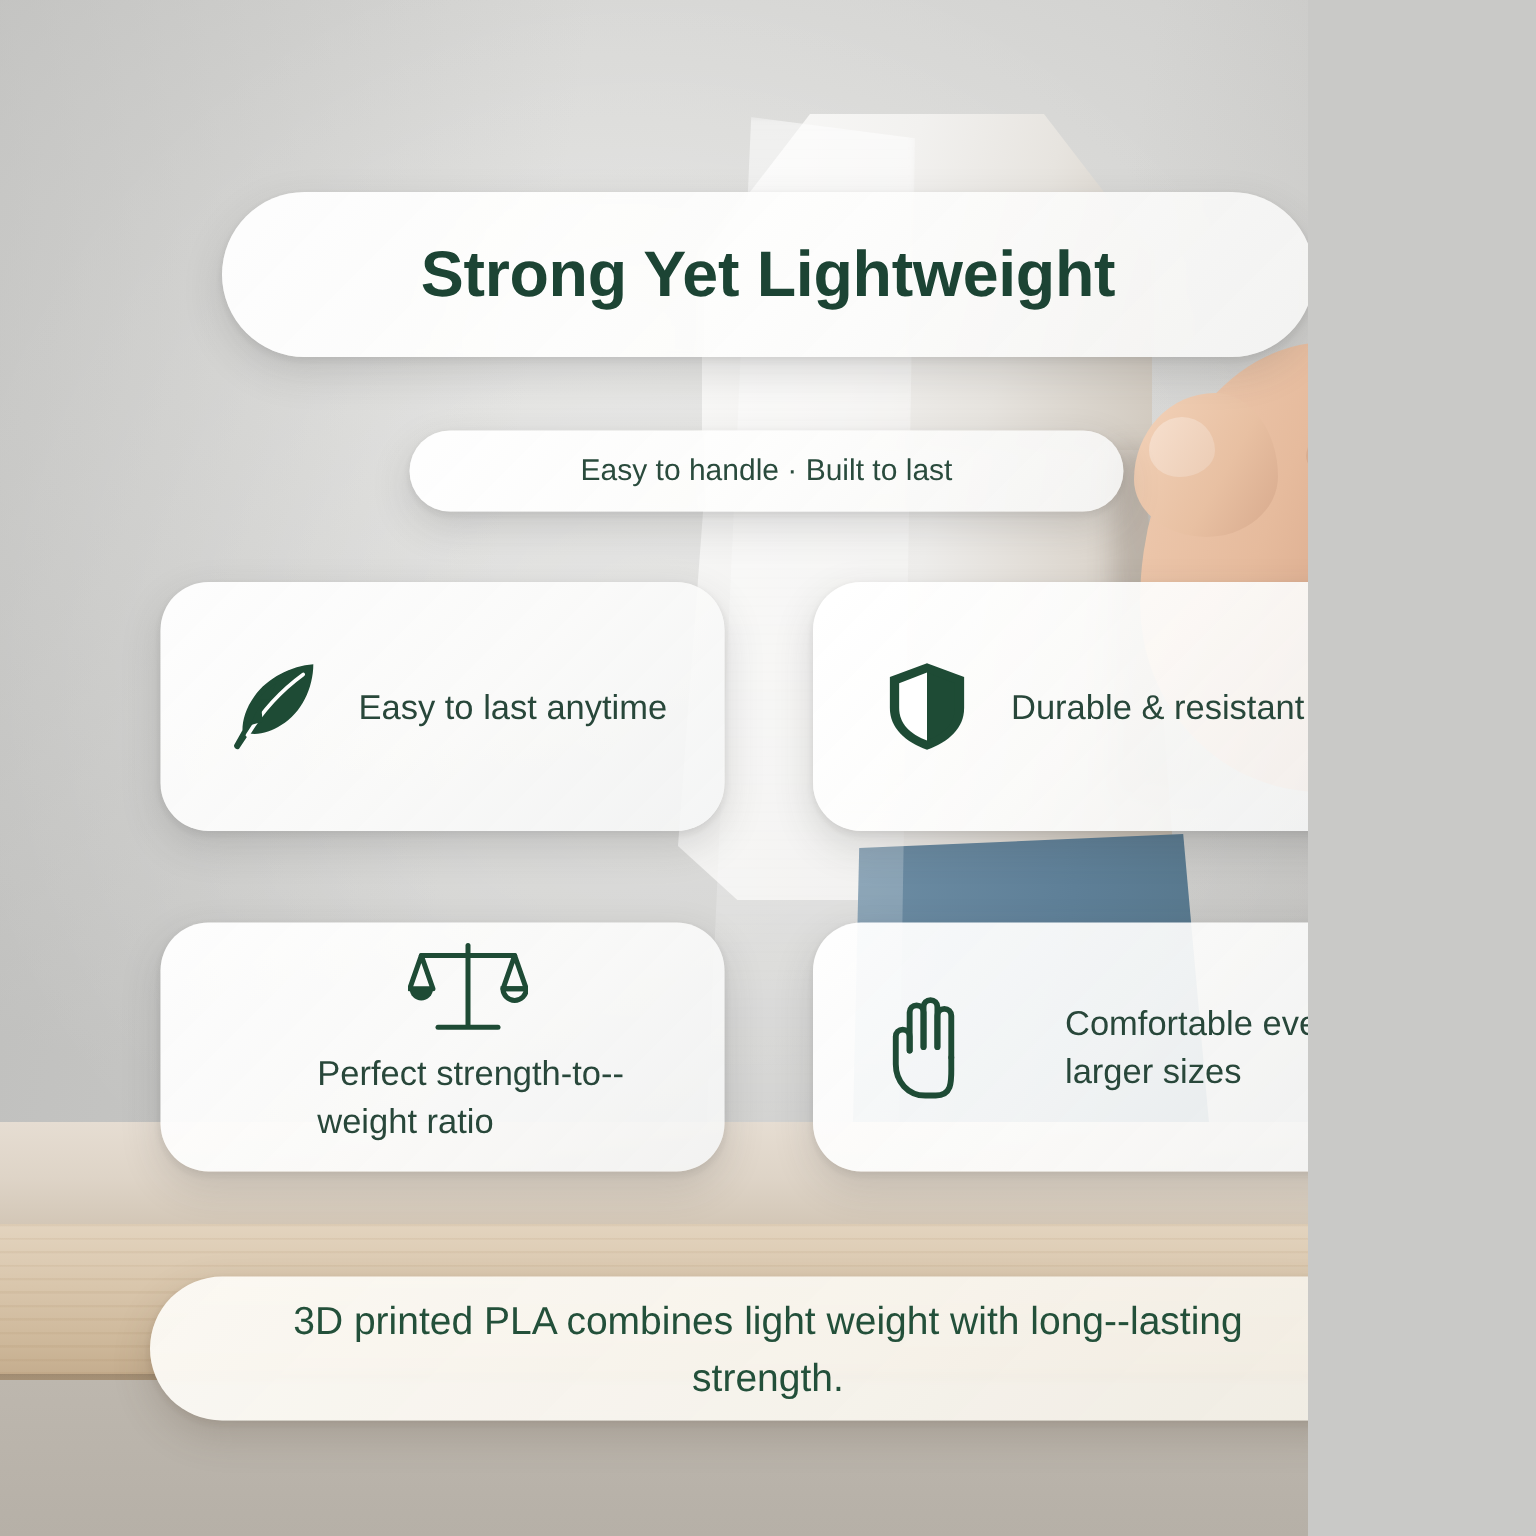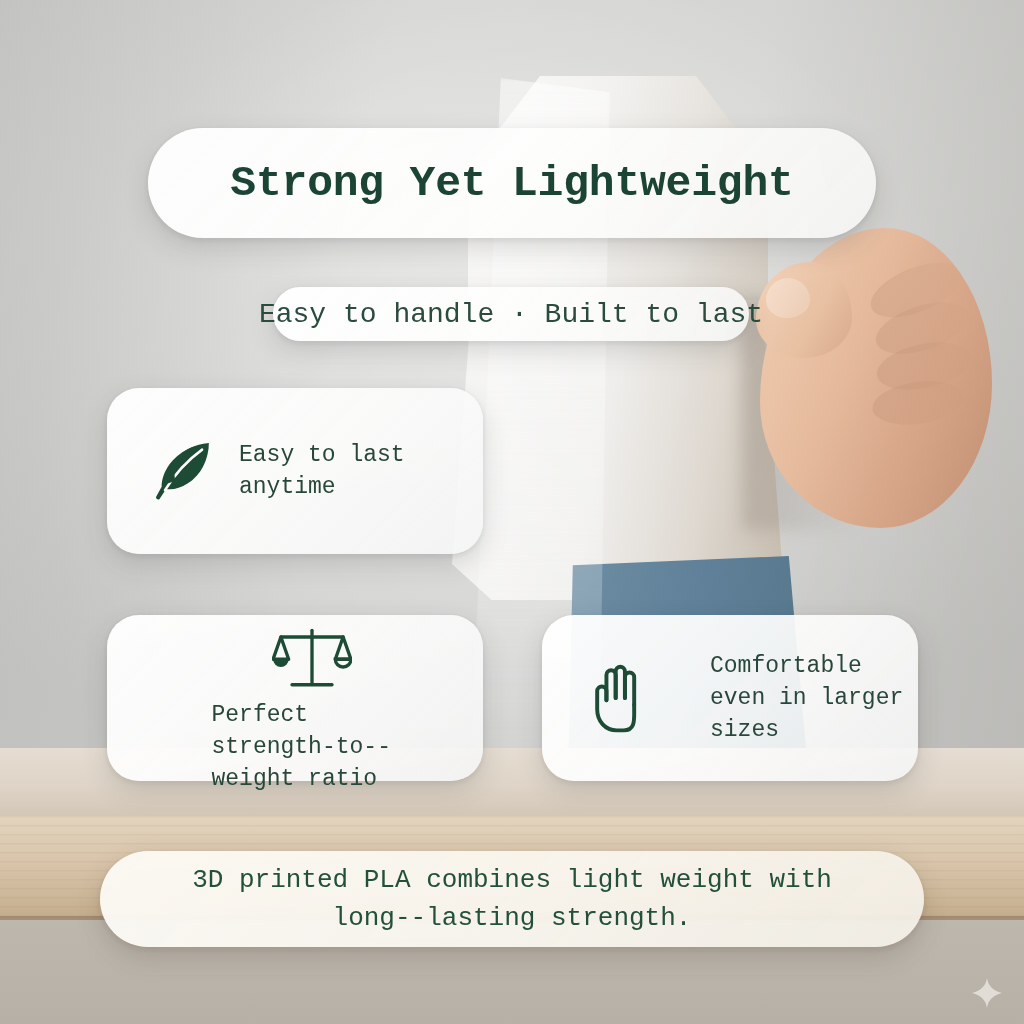--- a/index.html
+++ b/index.html
@@ -3,21 +3,21 @@
 <meta charset="utf-8">
 <title>Strong Yet Lightweight</title>
 <style>
   html,body{margin:0;padding:0;}
   body{
     width:1024px;height:1024px;overflow:hidden;
     font-family:"Liberation Sans", sans-serif;
     background:#c9c9c7;
   }
 
-  #stage{position:relative;width:1024px;height:1024px;overflow:hidden;font-family:Liberation Mono, monospace;}
+  #stage{position:relative;width:872px;height:1024px;overflow:hidden;}
 
   
   .bg{position:absolute;inset:0;
     background:
       radial-gradient(ellipse 900px 520px at 46% 22%, #e2e2e0 0%, #d6d6d4 48%, #c8c8c6 100%);
   }
   .bg-vignette{position:absolute;inset:0;
     background:radial-gradient(ellipse 780px 780px at 50% 42%, rgba(255,255,255,.30) 0%, rgba(255,255,255,0) 62%);
   }
   .wall-shade{position:absolute;left:0;top:0;width:1024px;height:830px;
@@ -88,21 +88,21 @@
     backdrop-filter:blur(2px);
   }
 
   #title-pill{left:148px;top:128px;width:728px;height:110px;border-radius:55px;}
   #title-text{
     color:#1c4434;font-size:43px;font-weight:700;letter-spacing:-.2px;
     white-space:nowrap;
   }
 
   #sub-pill{left:273px;top:287px;width:476px;height:54px;border-radius:27px;}
-  #sub-text{color:#2a4b3d;font-size:28px;font-weight:400;white-space:nowrap;}
+  #sub-text{color:#2a4b3d;font-size:20px;font-weight:400;white-space:nowrap;}
 
   
   .card{
     position:absolute;width:376px;height:166px;border-radius:32px;
     background:linear-gradient(135deg, rgba(255,255,255,.955) 0%, rgba(252,252,251,.925) 52%, rgba(244,245,245,.89) 100%);
     box-shadow:0 10px 26px rgba(60,60,58,.17), 0 2px 6px rgba(60,60,58,.10);
     display:flex;align-items:center;padding:0 0 0 34px;box-sizing:border-box;
   }
   #card-0{left:107px;top:388px;}
   #card-1{left:542px;top:388px;}
@@ -165,20 +165,30 @@
     <div class="card-icon">
       <svg viewBox="0 0 64 64" width="72" height="72" aria-hidden="true">
         <path d="M55 7C42 8 28 15 20 26c-5 7-7 14-7 20l-5 9a2 2 0 0 0 3 2l6-9c6 1 13-1 19-5C48 36 55 21 55 7z" fill="#1e4b35"></path>
         <path d="M49 13C38 21 27 31 16 49" stroke="#ffffff" stroke-width="2.2" fill="none" stroke-linecap="round"></path>
         <path d="M43 10c-4 1-8 3-12 6l6 1zM33 18c-4 3-8 6-11 10l7 0zM24 31c-3 4-5 8-6 12l7-2z" fill="#1e4b35"></path>
       </svg>
     </div>
     <div class="card-label">Easy to last anytime</div>
   </div>
 
+  <div class="card" id="card-1">
+    <div class="card-icon">
+      <svg viewBox="0 0 64 64" width="66" height="66" aria-hidden="true">
+        <path d="M32 4 8 13v20c0 13 10 22 24 27 14-5 24-14 24-27V13L32 4z" fill="#1e4b35"></path>
+        <path d="M32 10 14 17v16c0 10 7 17 18 21V10z" fill="#ffffff"></path>
+        <path d="M32 10v44c11-4 18-11 18-21V17L32 10z" fill="#1e4b35"></path>
+      </svg>
+    </div>
+    <div class="card-label">Durable &amp; resistant</div>
+  </div>
 
   <div class="card" id="card-2">
     <div class="card-icon">
       <svg viewBox="0 0 72 64" width="80" height="72" aria-hidden="true">
         <g stroke="#1e4b35" stroke-width="3" fill="none" stroke-linecap="round">
           <line x1="36" y1="8" x2="36" y2="56"></line>
           <line x1="8" y1="14" x2="64" y2="14"></line>
           <line x1="18" y1="57" x2="54" y2="57"></line>
         </g>
         <path d="M8 14 L1 34 L15 34 Z" fill="none" stroke="#1e4b35" stroke-width="3" stroke-linejoin="round"></path>

